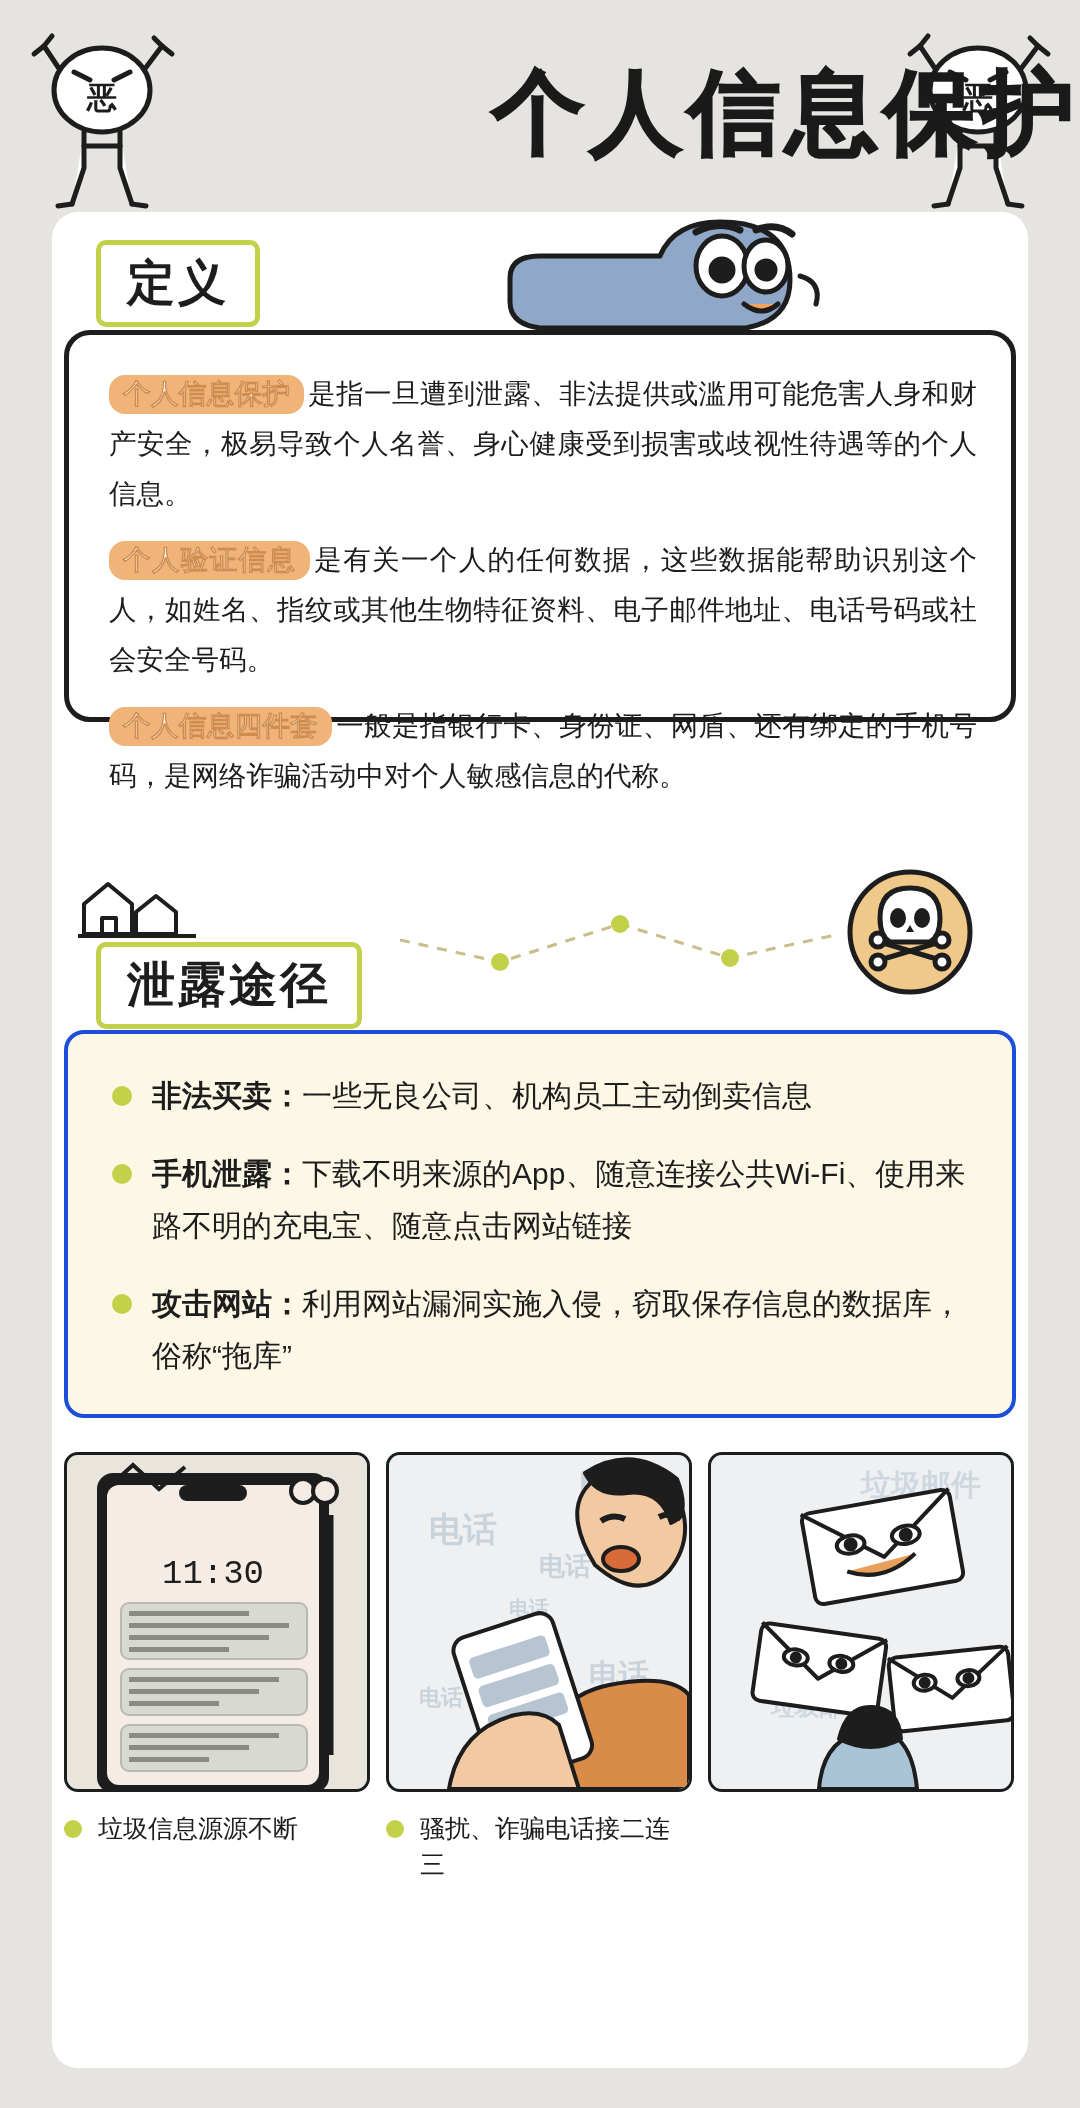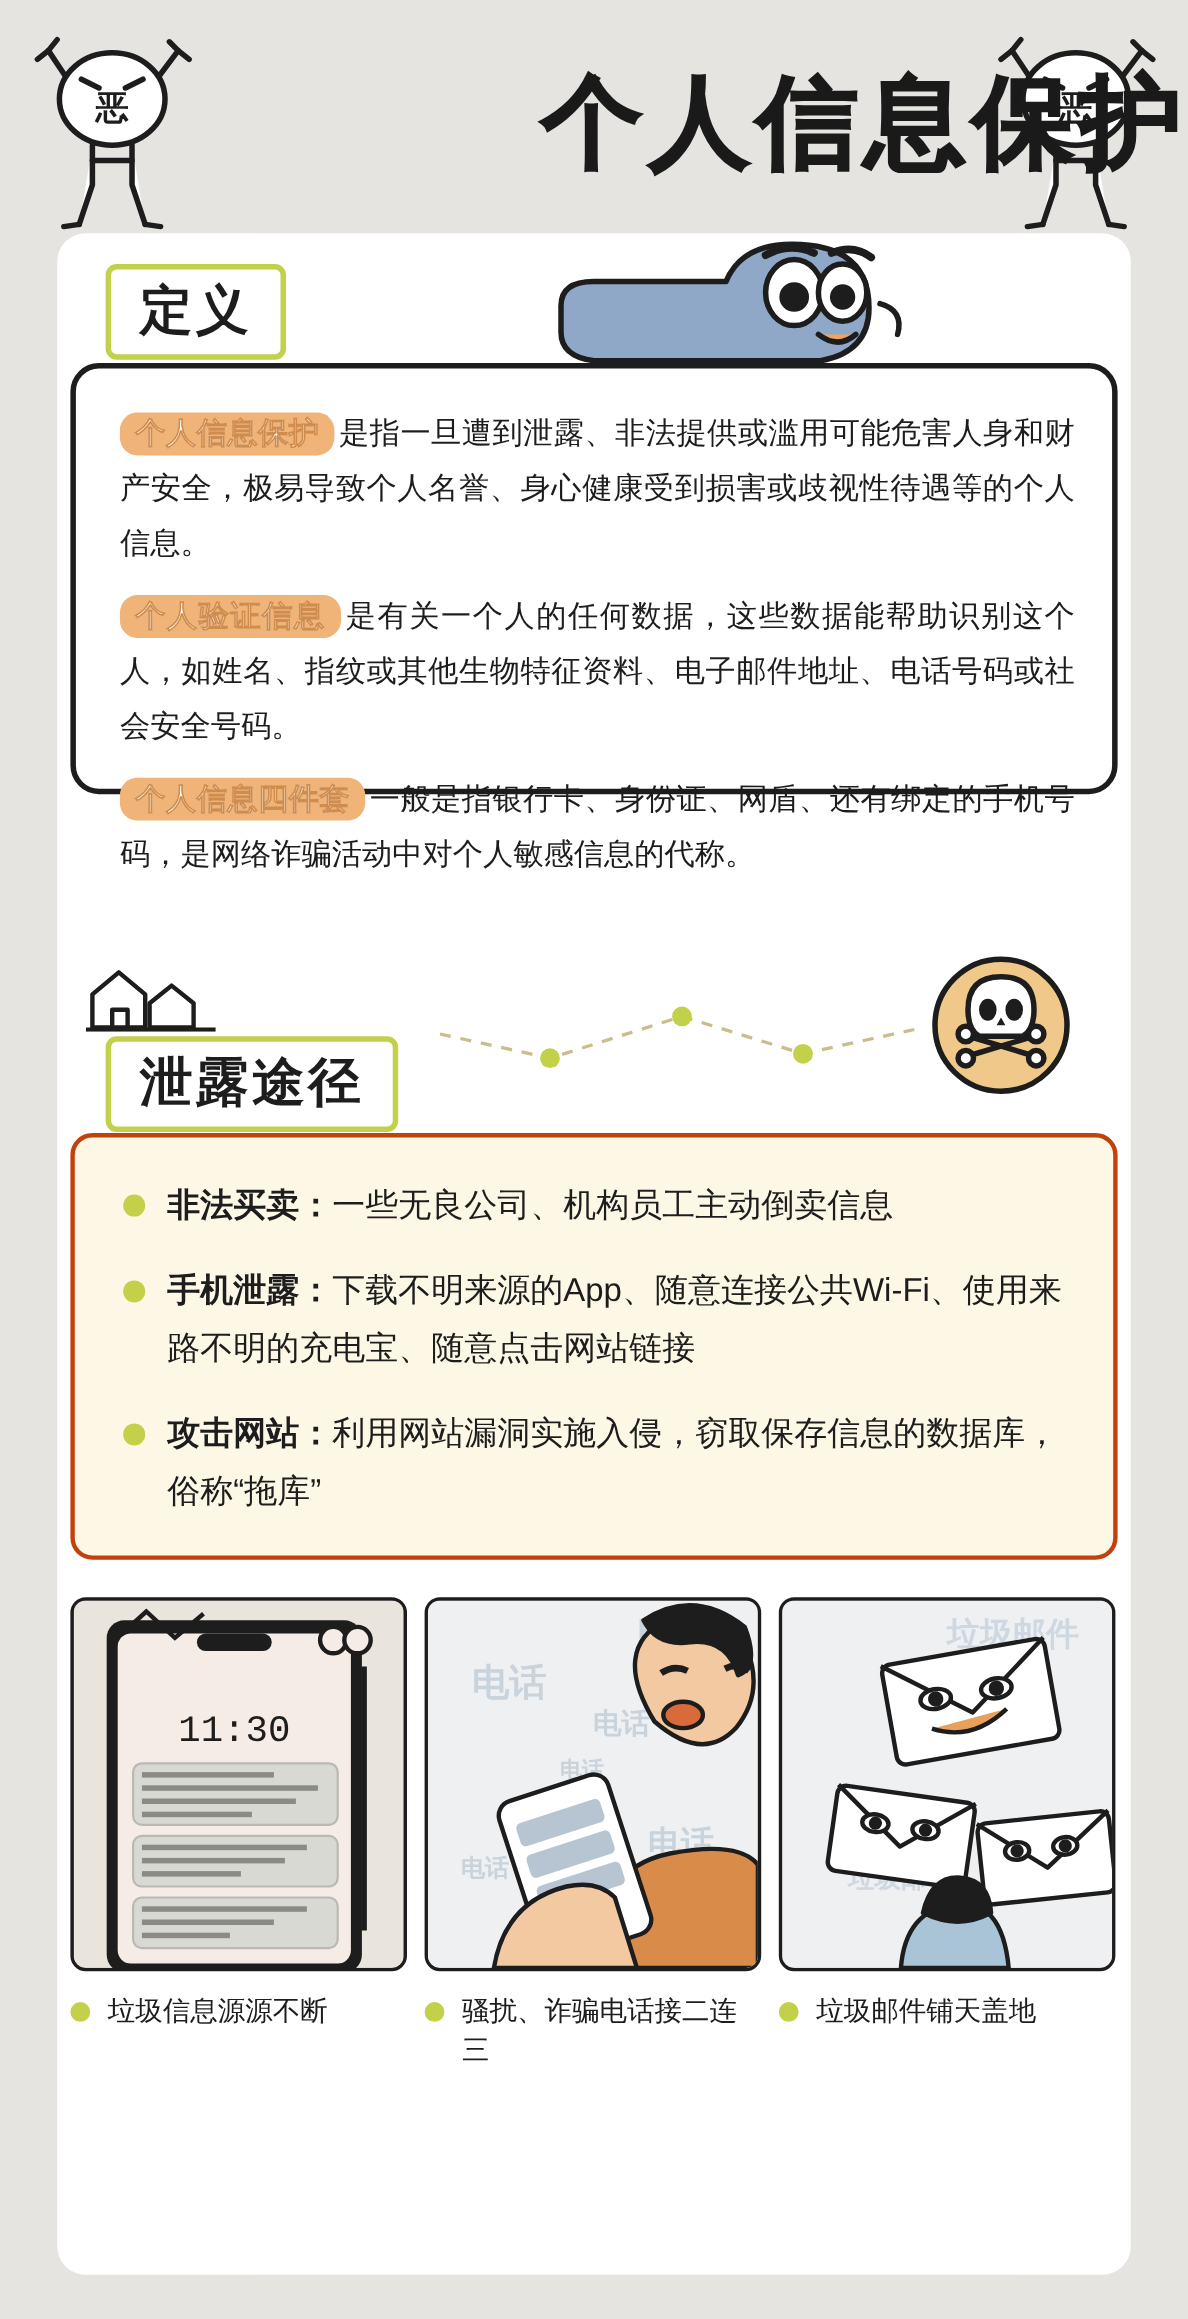--- a/index.html
+++ b/index.html
@@ -107,21 +107,21 @@
   .leak-line { position: absolute; left: 390px; top: 900px; z-index: 2; }
   .skull { position: absolute; left: 846px; top: 868px; z-index: 3; }
 
   .leak-box {
     position: absolute;
     left: 64px;
     top: 1030px;
     width: 952px;
     height: 388px;
     background: #fdf8e6;
-    border: 4px solid #c2410c;
+    border: 4px solid #1d4ed8;
     border-radius: 20px;
     padding: 36px 36px 20px 44px;
   }
   .leak-item {
     position: relative;
     padding-left: 40px;
     margin-bottom: 26px;
     font-size: 30px;
     line-height: 52px;
     color: #1d1d1d;
@@ -145,21 +145,21 @@
     display: flex;
     gap: 16px;
   }
   .card { width: 306px; }
   .card-img {
     width: 306px;
     height: 340px;
     border: 3px solid #1d1d1d;
     border-radius: 14px;
     overflow: hidden;
-    background: #737373;
+    background: #14b8a6;
     position: relative;
   }
   .card-cap {
     position: relative;
     margin-top: 18px;
     padding-left: 34px;
     font-size: 25px;
     line-height: 36px;
     font-weight: normal;
     color: #1d1d1d;
@@ -429,20 +429,16 @@
               <ellipse cx="214" cy="226" rx="11" ry="8" fill="#ffffff"></ellipse>
               <ellipse cx="258" cy="226" rx="11" ry="8" fill="#ffffff"></ellipse>
               <circle cx="214" cy="226" r="4" fill="#1d1d1d"></circle>
               <circle cx="258" cy="226" r="4" fill="#1d1d1d"></circle>
             </g>
             <path d="M108 334 q4 -52 48 -58 q44 -6 50 58 Z" fill="#a8c4d6"></path>
             <path d="M128 284 q8 -34 34 -32 q26 2 28 32 q-30 16 -62 0 z" fill="#1d1d1d"></path>
           </g>
         </svg>
       </div>
-      <div class="card-cap">
-        <span class="dot"></span>
-        <span>垃圾邮件铺天盖地</span>
-      </div>
     </div>
 
   </div>
 </div>
 
 </body></html>

